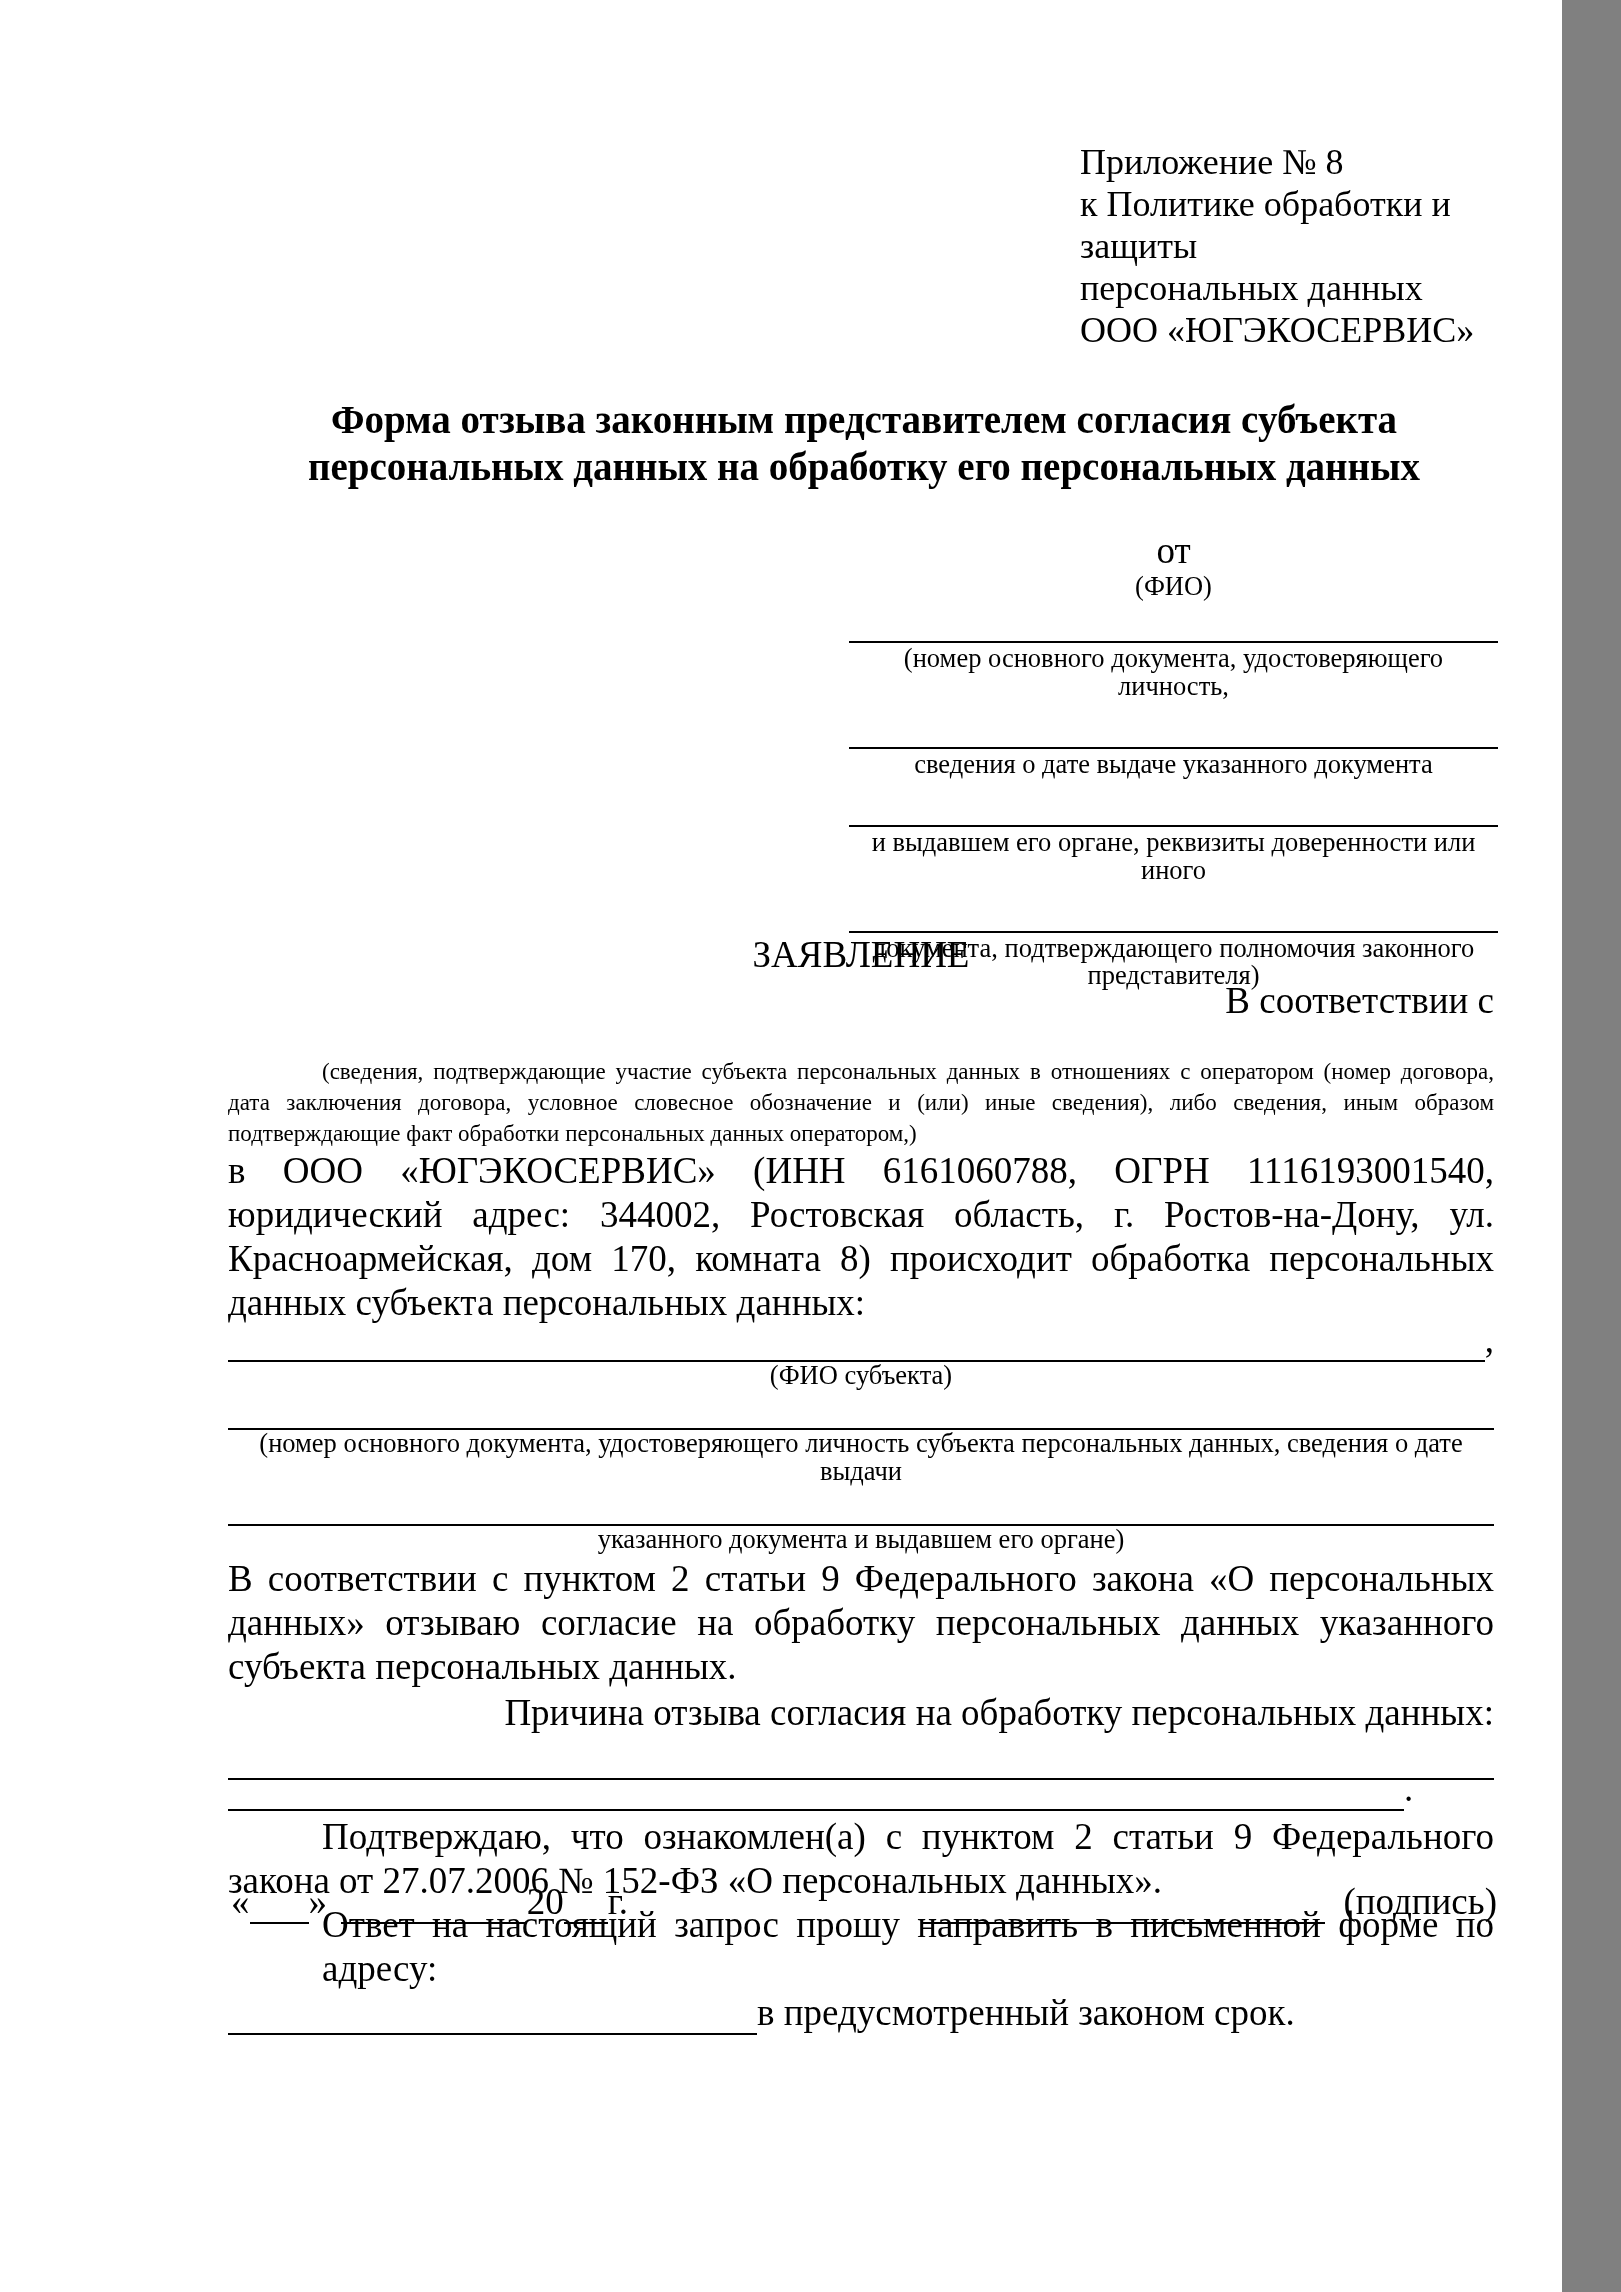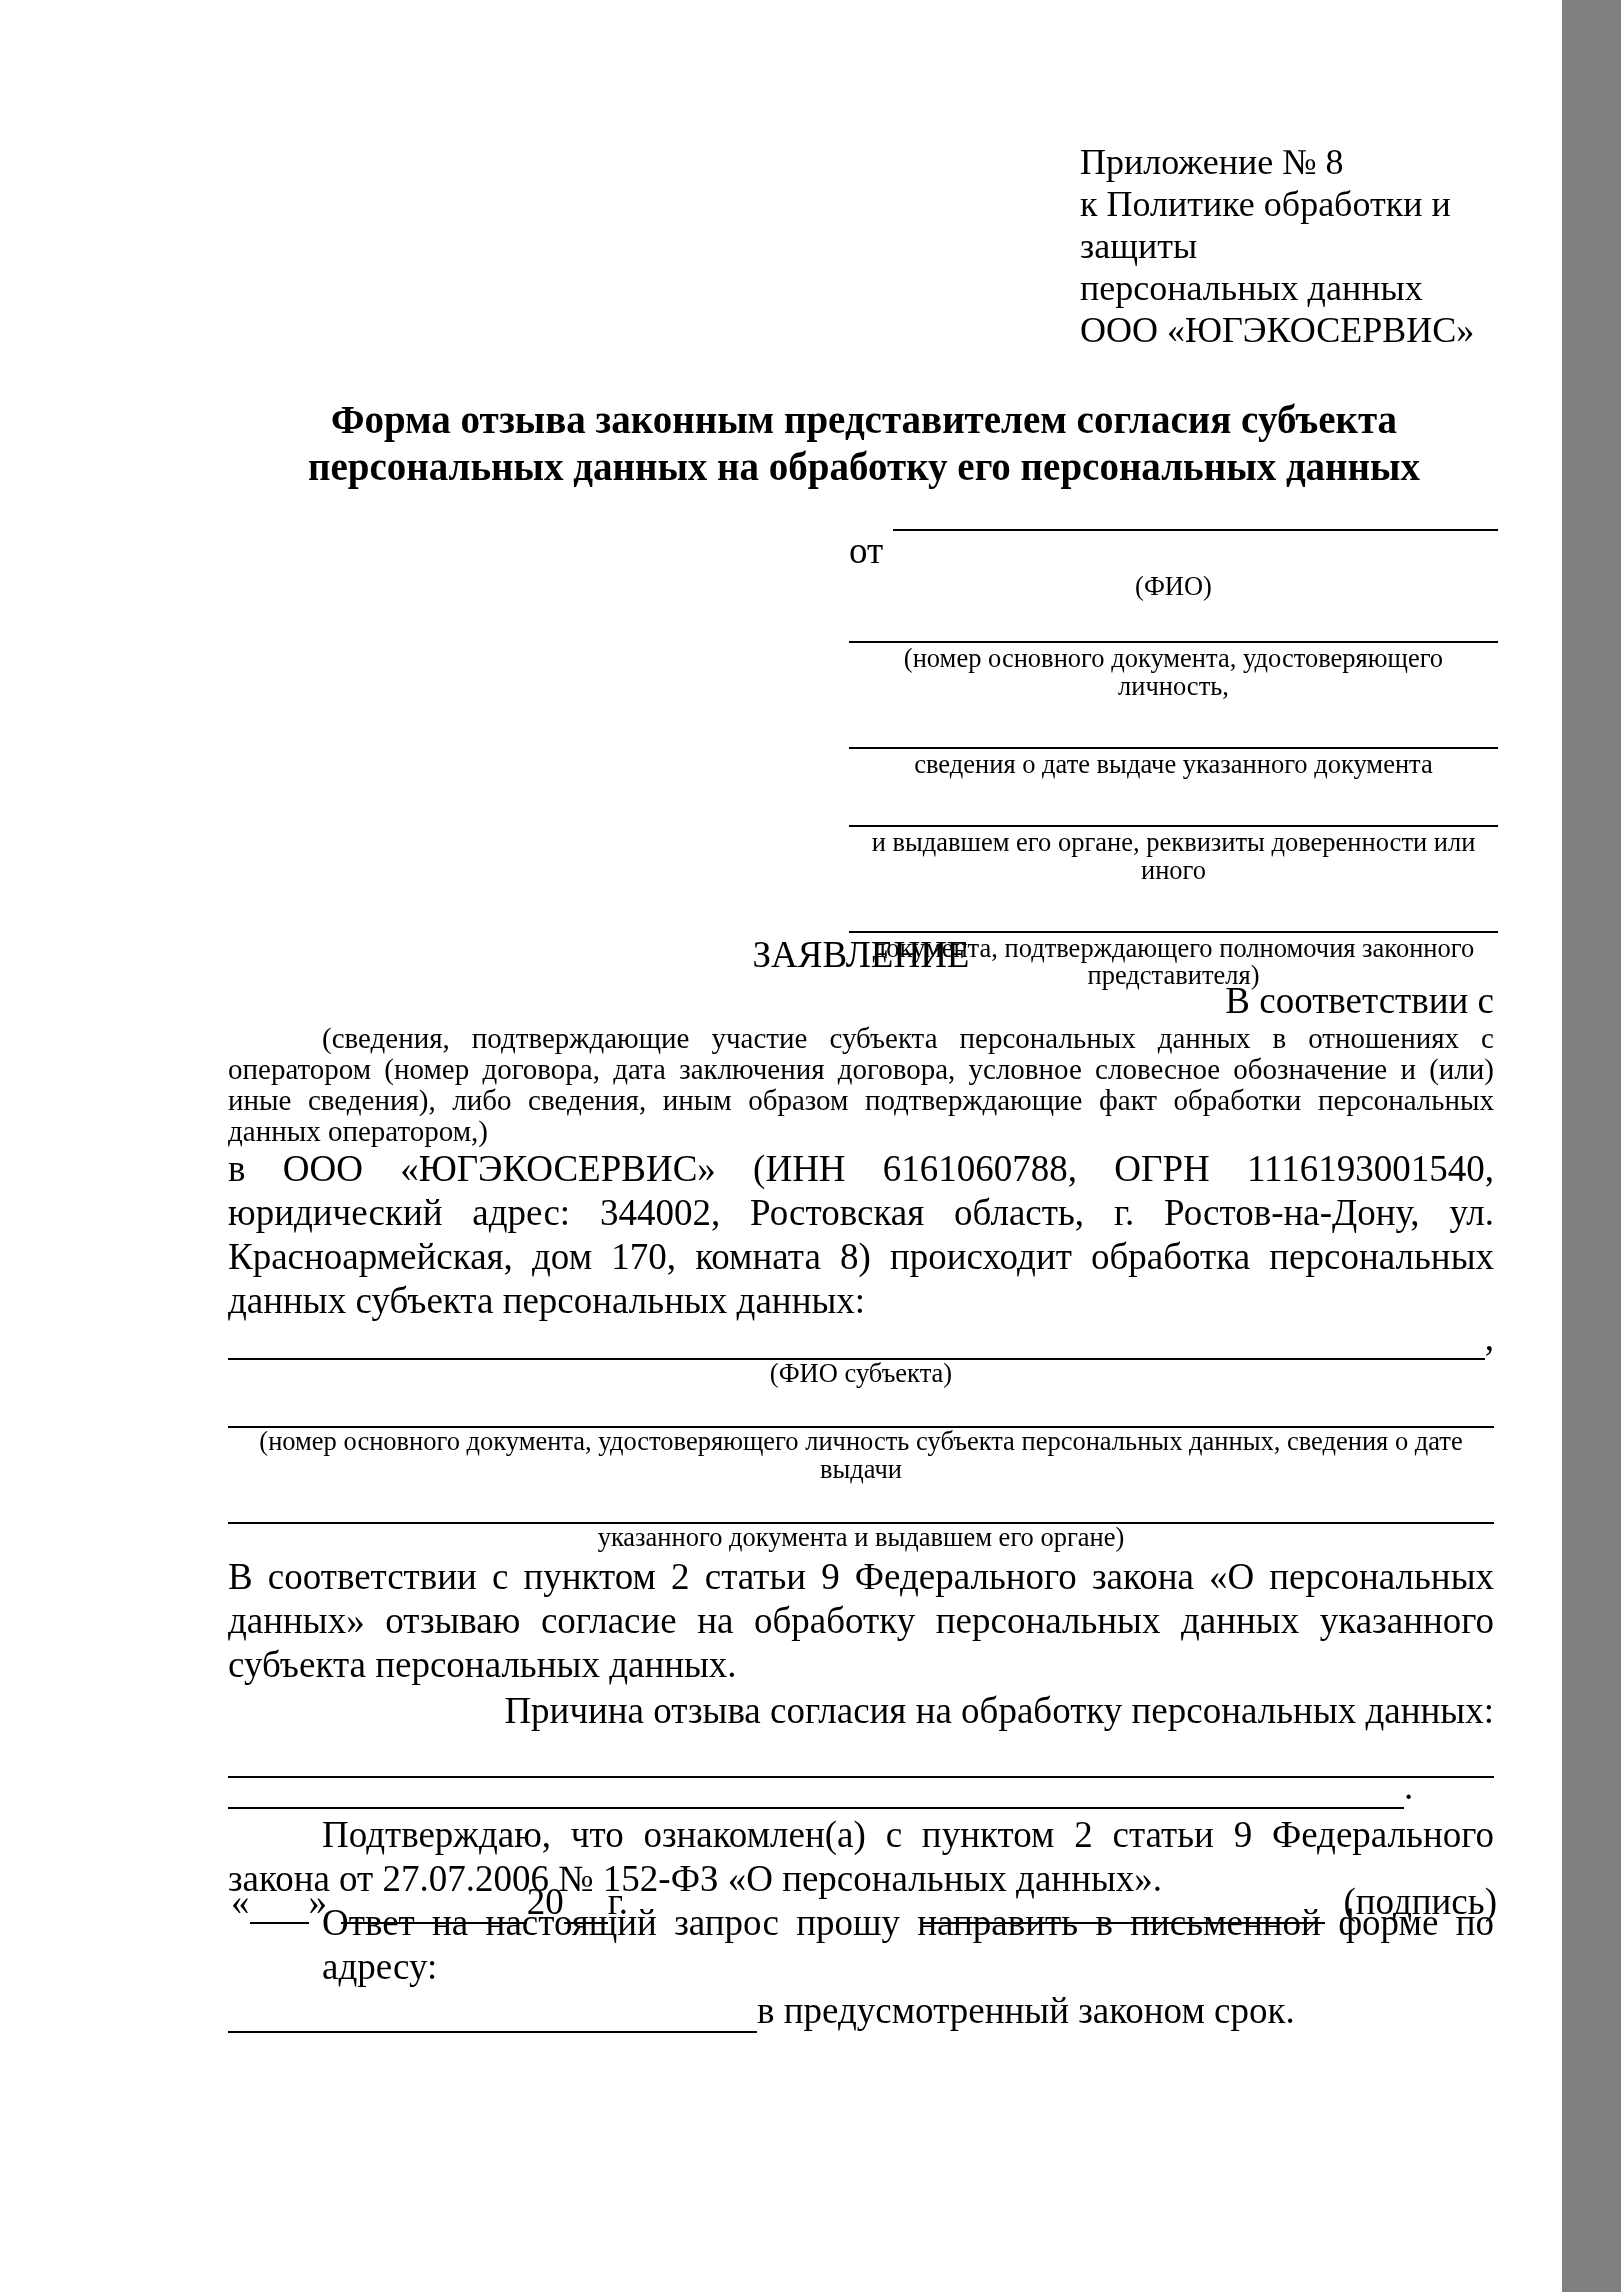--- a/index.html
+++ b/index.html
@@ -11,33 +11,33 @@
     font-size:37px;line-height:44px;
     overflow:hidden;
   }
   .abs{position:absolute;}
   
   .appendix{left:1080px;top:141px;width:470px;font-size:36px;line-height:42px;}
   
   .title{left:231px;top:396px;width:1266px;text-align:center;font-weight:bold;font-size:39px;line-height:47px;}
   
   .addressee{left:849px;top:529px;width:649px;}
-  .from-row{display:flex;align-items:flex-start;height:44px;}
+  .from-row{display:flex;align-items:center;height:44px;flex-direction:column;}
   .from-row .lbl{white-space:nowrap;}
   .blank{border-bottom:2px solid #000;}
   .grow{flex:1 1 auto;margin-left:9.8px;}
   .cap{font-size:26.5px;line-height:27.4px;text-align:center;}
   .field{height:35px;border-bottom:2px solid #000;margin-top:7.8px;}
   .field+.cap{margin-top:2px;}
   
   .main{left:228px;top:933px;width:1266px;}
   .heading{text-align:center;}
   .row{display:flex;align-items:flex-end;height:44px;margin-top:2px;flex-direction:column;}
   .indent{padding-left:94px;}
-  .note{font-size:29px;line-height:31px;text-align:justify;text-indent:94px;}
+  .note{font-size:23px;line-height:31px;text-align:justify;text-indent:94px;margin-top:33px;}
   .para{text-align:justify;}
   .para.ind{text-indent:94px;}
   .fio-row{display:flex;align-items:flex-end;height:33px;}
   .fio-row .comma{white-space:pre;}
   .wide-field{height:33px;border-bottom:2px solid #000;margin-top:5.9px;}
   .blankline{height:31px;border-bottom:2px solid #000;}
   .blankline-row{display:flex;align-items:flex-end;height:31px;}
   .blankline-row .bl{width:1176px;border-bottom:2px solid #000;height:100%;}
   .reply-first{text-align:justify;text-align-last:justify;}
   .reply-second{display:flex;align-items:flex-end;height:44px;}

